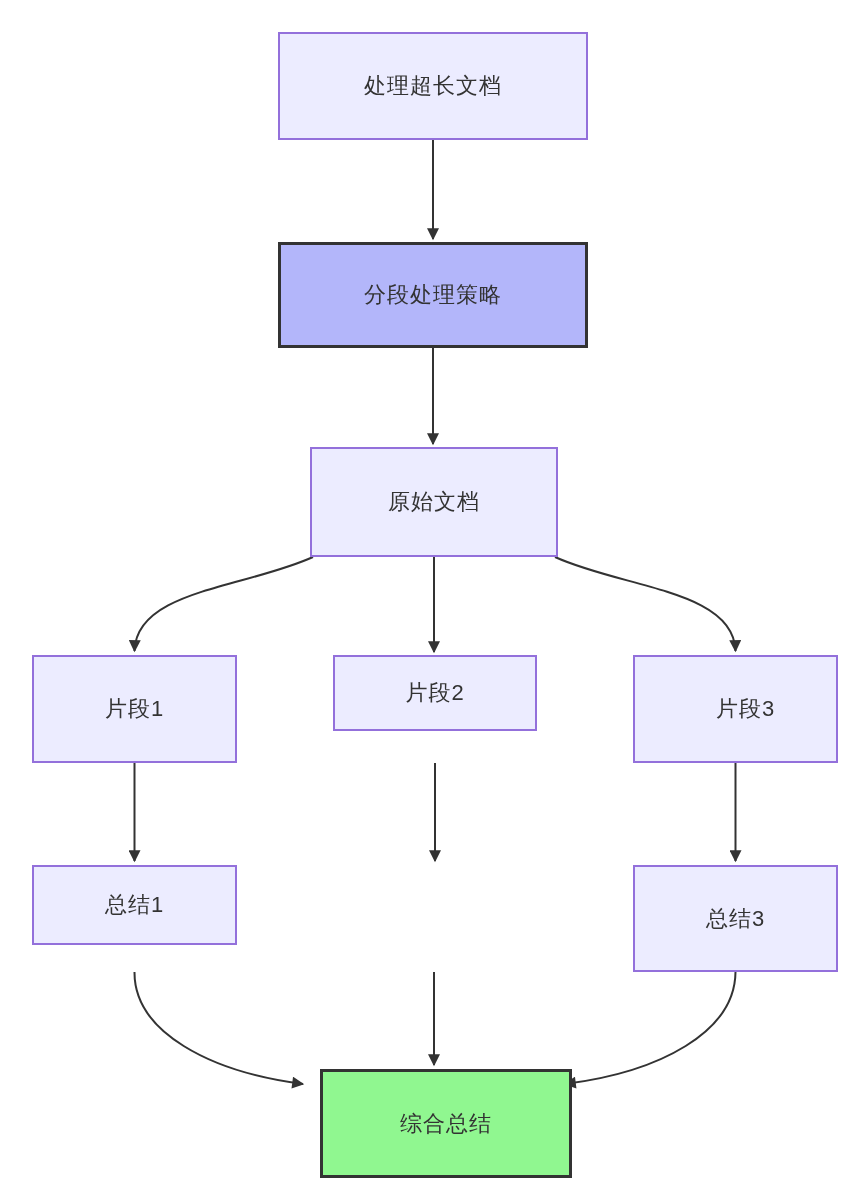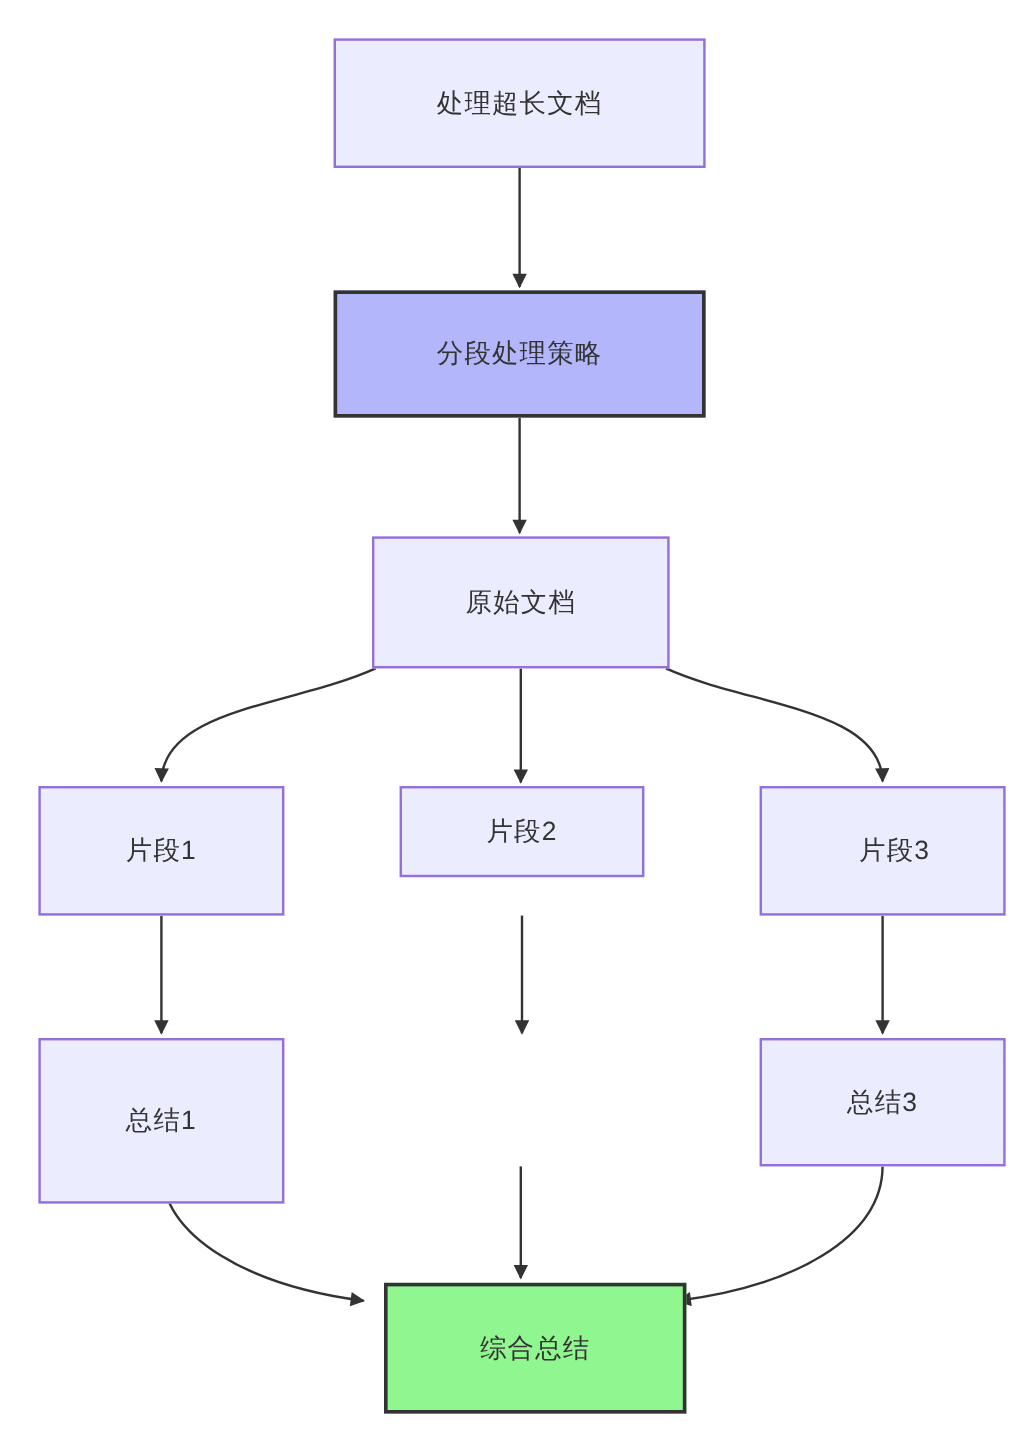--- a/index.html
+++ b/index.html
@@ -36,21 +36,21 @@
   }
   .node.highlight{background:var(--highlight-fill);border:3px solid var(--dark-border);}
   .node.success{background:var(--success-fill);border:3px solid var(--dark-border);margin-left:12px;}
   
   .n-a {left:278px;top:32px;  width:310px;height:108px;}
   .n-b {left:278px;top:242px; width:310px;height:106px;}
   .n-c {left:310px;top:447px; width:248px;height:110px;}
   .n-p1{left:32px; top:655px; width:205px;height:108px;}
   .n-p2{left:333px;top:655px; width:204px;height:76px;}
   .n-p3{left:633px;top:655px; width:205px;height:108px;padding-left:20px;}
-  .n-s1{left:32px; top:865px; width:205px;height:138px;}
+  .n-s1{left:32px; top:865px; width:205px;height:80px;}
   .n-s2{left:333px;top:865px; width:204px;height:107px;}
   .n-s3{left:633px;top:865px; width:205px;height:107px;}
   .n-g {left:308px;top:1069px;width:252px;height:109px;}
 </style>
 </head>
 <body>
 
 <div class="canvas">
 
   <svg class="edges" width="852" height="1196" viewBox="0 0 852 1196" xmlns="http://www.w3.org/2000/svg">

